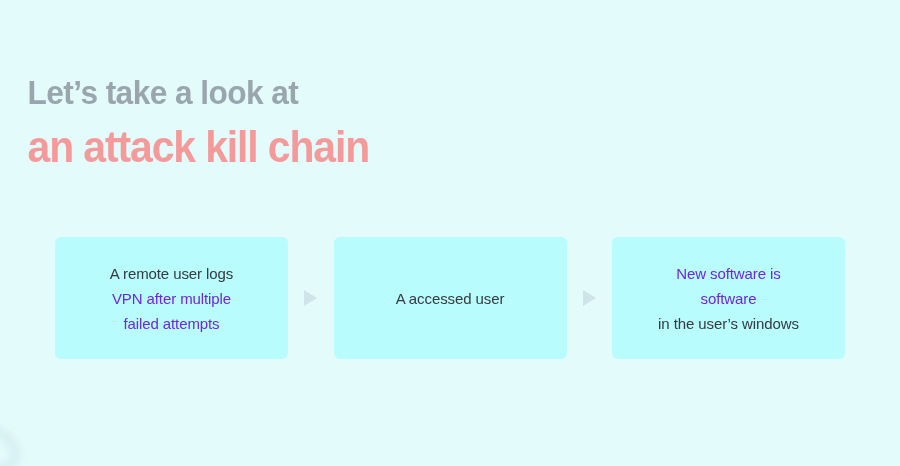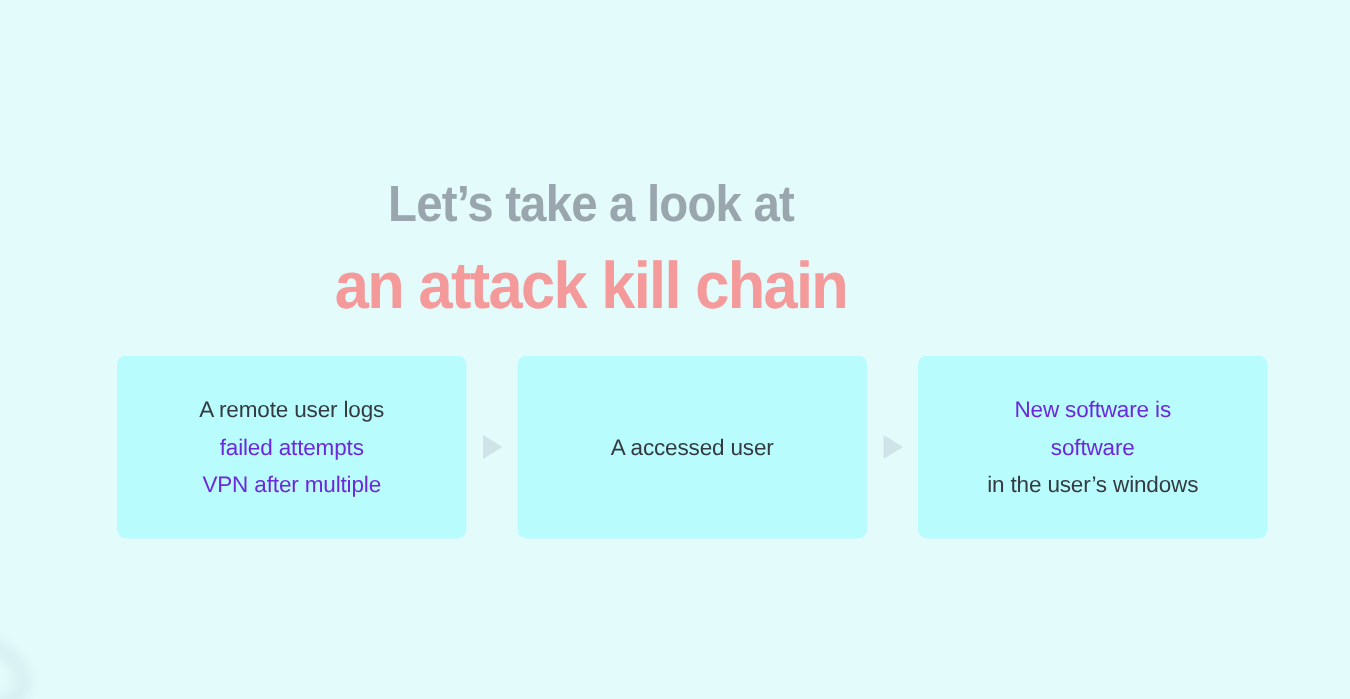--- a/index.html
+++ b/index.html
@@ -43,22 +43,20 @@
     border-radius: 50% / 50%;
     box-sizing: border-box;
   }
 
   
   .headings {
     position: absolute;
     top: 72px;
     left: 0;
     width: 788px;
-    text-align: center;
-    margin-top: 44px;
   }
   .kicker {
     font-size: 34px;
     font-weight: bold;
     color: #9aa6ad;
     letter-spacing: -0.6px;
     line-height: 40px;
     transform: scaleX(0.93);
     transform-origin: center;
   }
@@ -75,21 +73,21 @@
 
   
   .flow {
     position: absolute;
     top: 237px;
     left: 55px;
     width: 790px;
     height: 122px;
     display: flex;
     align-items: center;
-    justify-content: flex-end;
+    justify-content: space-between;
   }
   .card {
     width: 233px;
     height: 122px;
     background: #b8fcfd;
     border-radius: 6px;
     display: flex;
     align-items: center;
     justify-content: center;
     box-sizing: border-box;
@@ -151,22 +149,22 @@
   <div class="headings">
     <div class="kicker">Let’s take a look at</div>
     <div class="headline">an attack kill chain</div>
   </div>
 
   <div class="flow">
 
     <div class="card">
       <div class="card-text">
         <span class="ln">A remote user logs</span>
+        <span class="ln accent">VPN after multiple</span>
         <span class="ln accent">failed attempts</span>
-        <span class="ln accent">VPN after multiple</span>
       </div>
     </div>
 
     <div class="sep">
       <div class="tri"></div>
     </div>
 
     <div class="card">
       <div class="card-text">
         <span class="ln">A accessed user</span>

